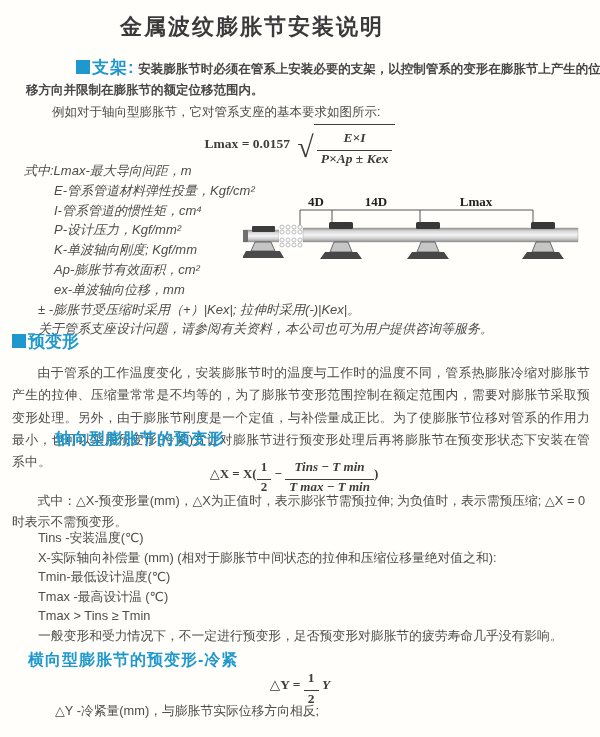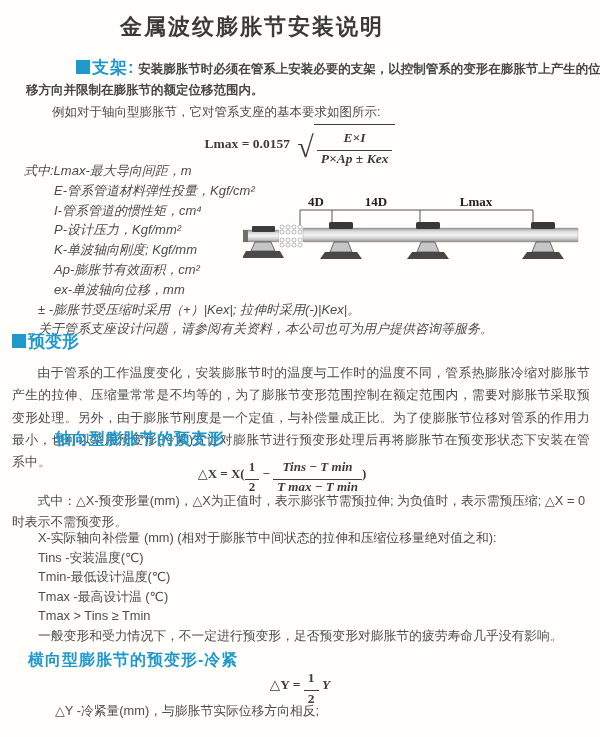--- a/index.html
+++ b/index.html
@@ -47,21 +47,21 @@
   .diagram{position:absolute;top:193px;left:243px;width:350px;height:100px;}
   .dim-label{font-family:"Liberation Serif","DejaVu Serif",serif;font-weight:bold;font-size:13px;fill:#222;}
 
   .sec-predeform{position:absolute;top:330px;left:12px;width:578px;}
   .sec-predeform .head{font-size:17px;font-weight:bold;margin-bottom:9px;}
   .sec-predeform .body{
     font-size:12.8px;line-height:22.3px;text-align:justify;text-indent:2em;color:#4c4c4c;letter-spacing:0.3px;
   }
 
   .axial-head{position:absolute;top:429px;left:55px;font-size:16px;font-weight:bold;color:#1f99cd;letter-spacing:1px;}
-  .f2{position:absolute;top:456px;left:0;width:564px;text-align:center;font-size:13px;}
+  .f2{position:absolute;top:456px;left:12px;width:564px;text-align:center;font-size:13px;}
   .axial-explain{position:absolute;top:490px;left:12px;width:578px;font-size:12.8px;line-height:21px;text-indent:2em;}
   .axial-notes{position:absolute;top:528px;left:38px;width:550px;font-size:12.8px;line-height:19.6px;}
 
   .lateral-head{position:absolute;top:650px;left:28px;font-size:16px;font-weight:bold;color:#1f99cd;letter-spacing:1px;}
   .f3{position:absolute;top:666px;left:0;width:600px;text-align:center;font-size:13.5px;}
   .lateral-note{position:absolute;top:703px;left:55px;font-size:12.8px;}
 </style>
 </head>
 <body>
 
@@ -193,22 +193,22 @@
     <span>−</span>
     <span class="frac ital">
       <span class="num">Tins − T min</span>
       <span class="den">T max − T min</span>
     </span><span>)</span>
   </div>
 
   <div class="axial-explain">式中：△X-预变形量(mm)，△X为正值时，表示膨张节需预拉伸; 为负值时，表示需预压缩; △X = 0时表示不需预变形。</div>
 
   <div class="axial-notes">
+    <div>Tins -安装温度(℃)</div>
     <div>X-实际轴向补偿量 (mm) (相对于膨胀节中间状态的拉伸和压缩位移量绝对值之和):</div>
-    <div>Tins -安装温度(℃)</div>
     <div>Tmin-最低设计温度(℃)</div>
     <div>Tmax -最高设计温 (℃)</div>
     <div>Tmax &gt; Tins ≥ Tmin</div>
     <div>一般变形和受力情况下，不一定进行预变形，足否预变形对膨胀节的疲劳寿命几乎没有影响。</div>
   </div>
 
   <div class="lateral-head">横向型膨胀节的预变形-冷紧</div>
 
   <div class="f3 formula">
     <span>△Y =</span>

